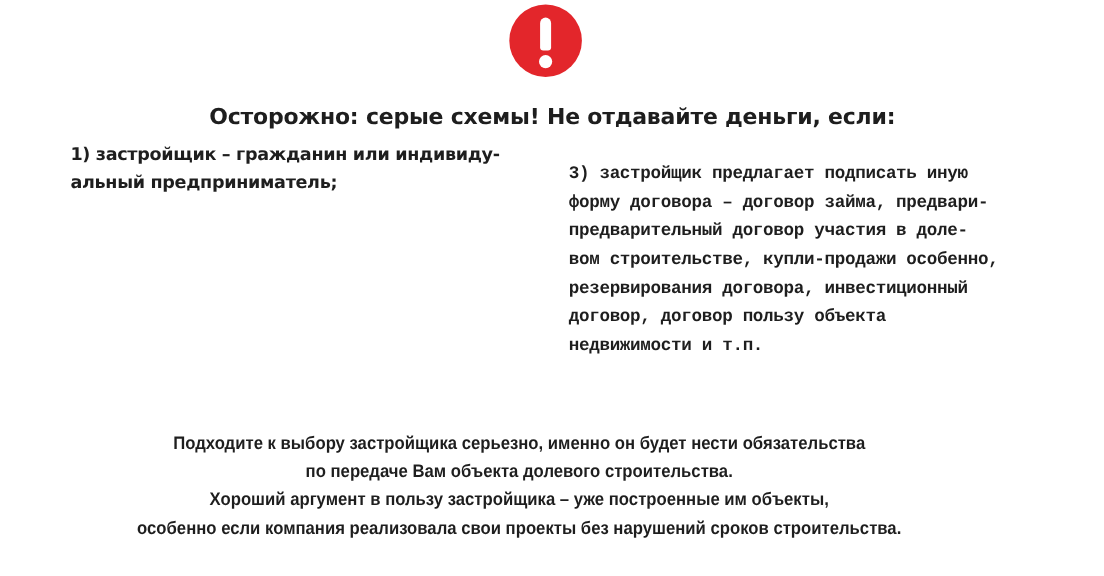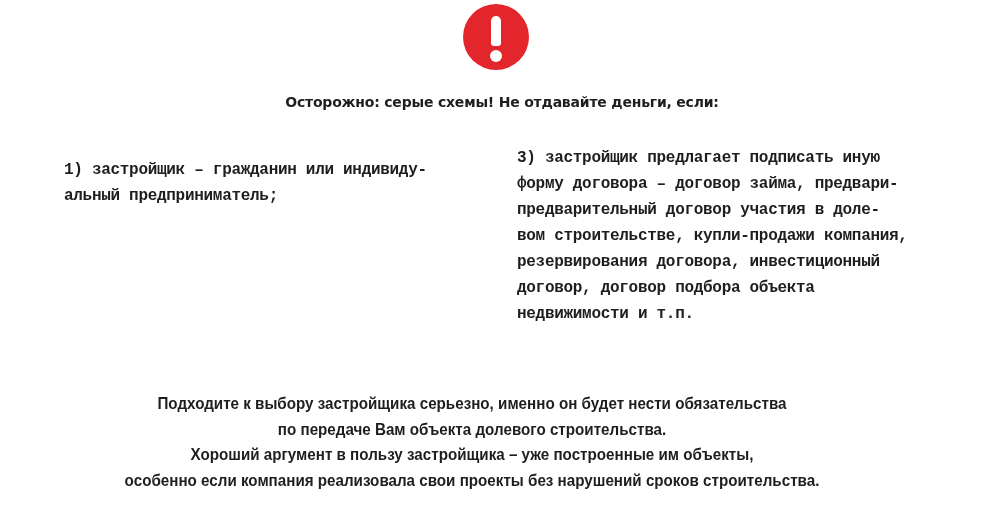--- a/index.html
+++ b/index.html
@@ -14,27 +14,27 @@
   .icon .bar {
     position: absolute; left: 28px; top: 12px; width: 10px; height: 30px;
     background: #fff; border-radius: 5px 5px 3px 3px;
   }
   .icon .dot {
     position: absolute; left: 27px; top: 46px; width: 12px; height: 12px;
     background: #fff; border-radius: 50%;
   }
   .title {
     position: absolute; left: 0; top: 94px; width: 1004px; text-align: center;
-    font-weight: bold; font-size: 14px; letter-spacing: -0.2px;
+    font-weight: bold; font-size: 20px; letter-spacing: -0.2px;
   }
   .col {
     position: absolute; font-weight: bold; font-size: 16px; line-height: 26px; letter-spacing: -0.3px;
   }
   .col p { margin: 0; white-space: pre; }
-  .col-left { left: 64px; top: 157px; font-family: Liberation Mono, monospace; }
+  .col-left { left: 64px; top: 127px; }
   .col-left .gap { height: 11px; }
   .col-right { left: 517px; top: 145px; font-family: Liberation Mono, monospace; }
   .bottom {
     position: absolute; left: 0; top: 391px; width: 944px; text-align: center;
     font-family: "Liberation Sans", sans-serif; font-weight: bold; font-size: 16.5px;
     line-height: 25.7px; transform: scaleX(0.92); transform-origin: 472px 0;
   }
   .bottom p { margin: 0; white-space: pre; }
 </style>
 </head>
@@ -53,23 +53,23 @@
     <p>альный предприниматель;</p>
   </div>
   <div class="gap"></div>
 </div>
 
 <div class="col col-right">
   <div>
     <p>3) застройщик предлагает подписать иную</p>
     <p>форму договора – договор займа, предвари-</p>
     <p>предварительный договор участия в доле-</p>
-    <p>вом строительстве, купли-продажи компания,</p>
+    <p>вом строительстве, купли-продажи особенно,</p>
     <p>резервирования договора, инвестиционный</p>
-    <p>договор, договор подбора объекта</p>
+    <p>договор, договор пользу объекта</p>
     <p>недвижимости и т.п.</p>
   </div>
 </div>
 
 <div class="bottom">
   <p>Подходите к выбору застройщика серьезно, именно он будет нести обязательства</p>
   <p>по передаче Вам объекта долевого строительства.</p>
   <p>Хороший аргумент в пользу застройщика – уже построенные им объекты,</p>
   <p>особенно если компания реализовала свои проекты без нарушений сроков строительства.</p>
 </div>

